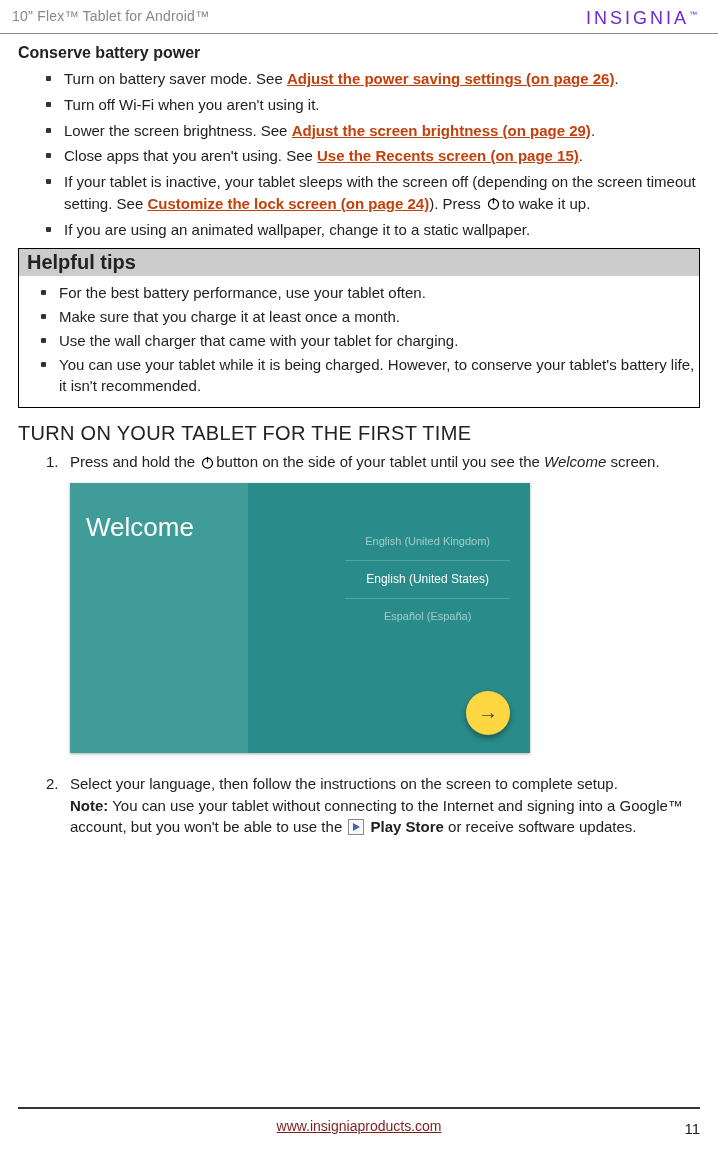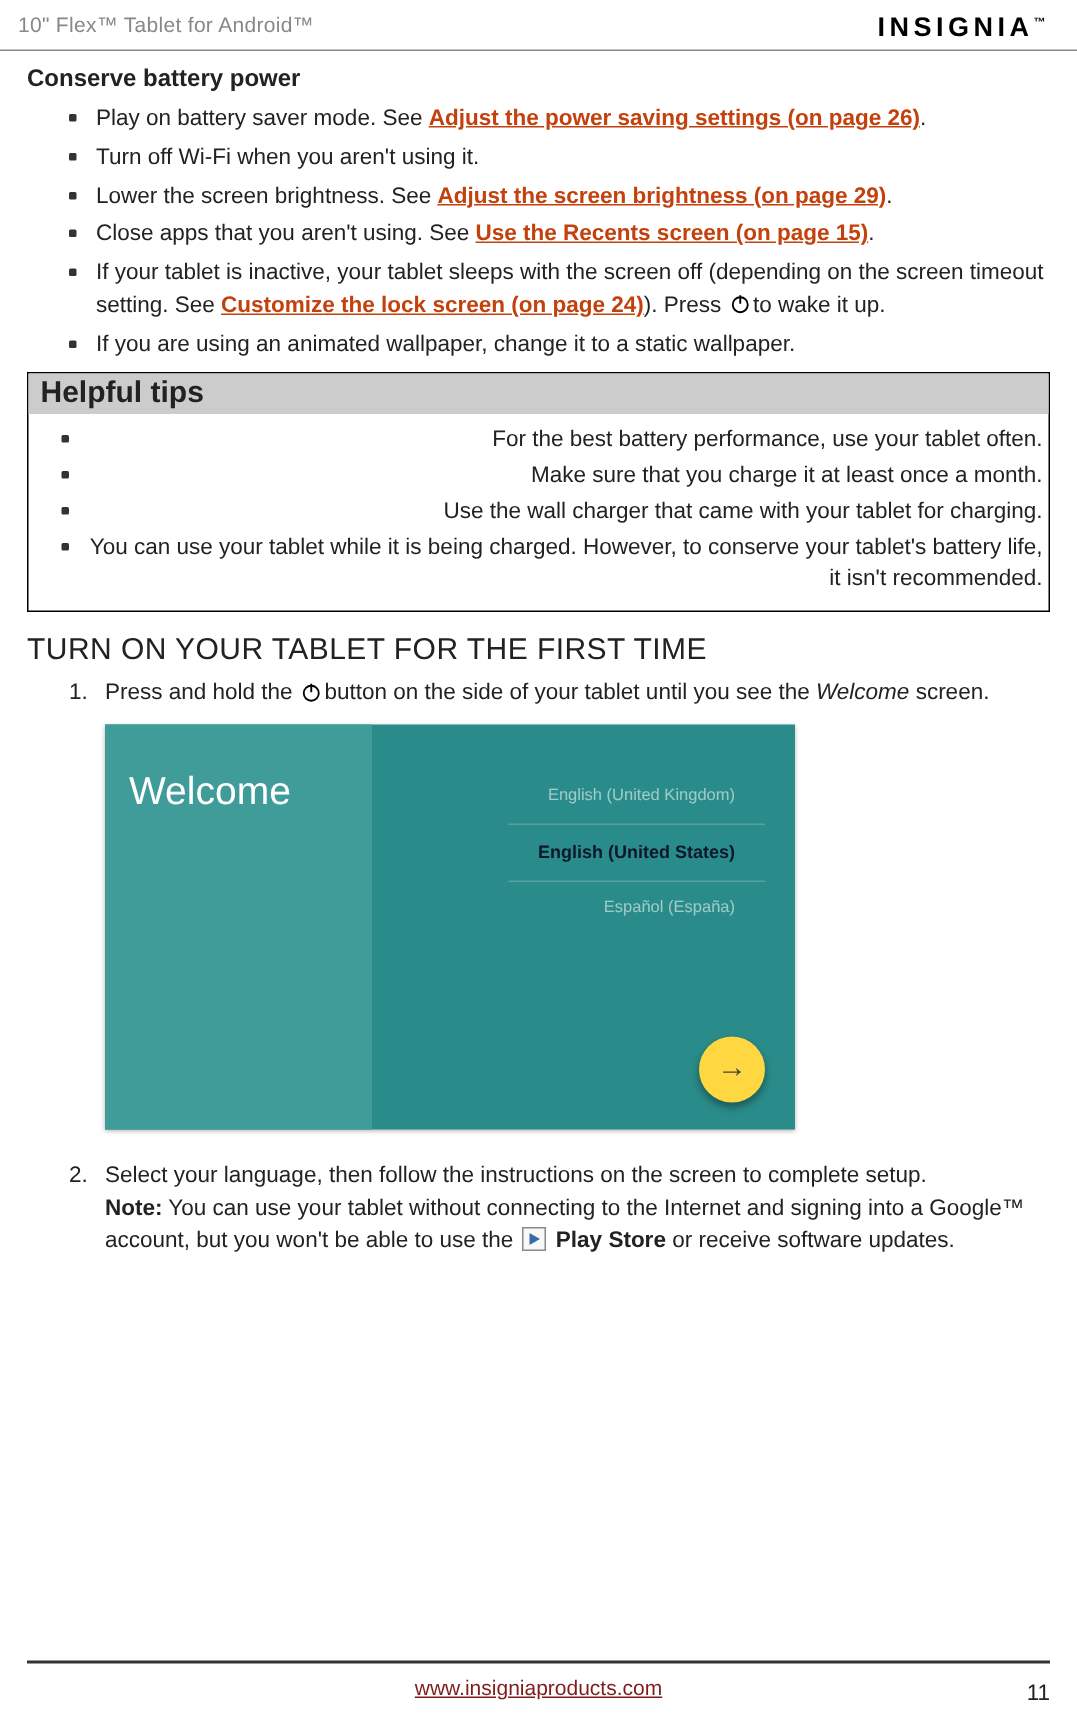--- a/index.html
+++ b/index.html
@@ -22,23 +22,23 @@
       padding: 8px 18px 4px 12px;
       border-bottom: 1px solid #888;
     }
     .header-title {
       font-size: 14px;
       color: #888;
       letter-spacing: 0.2px;
     }
     .brand {
       font-size: 18px;
-      color: #000000;
+      color: #6d28d9;
       letter-spacing: 3px;
-      font-weight: 700;
+      font-weight: 400;
     }
     .brand sup {
       font-size: 8px;
     }
     .content {
       padding: 10px 18px 0 18px;
     }
     .section-heading {
       font-weight: bold;
       font-size: 16px;
@@ -88,21 +88,20 @@
       padding: 2px 8px;
     }
     .tips-body {
       padding: 6px 4px 8px 4px;
     }
     .tips-body .bullets {
       margin-left: 18px;
     }
     .tips-body .bullets li {
       margin-bottom: 2px;
-      text-align: right;
     }
     .big-heading {
       font-size: 20px;
       margin: 6px 0 6px 0;
       letter-spacing: 0.3px;
     }
     .ol {
       margin-left: 28px;
     }
     .ol-item {
@@ -143,34 +142,33 @@
       padding: 26px 0 0 16px;
     }
     .welcome-text {
       color: white;
       font-size: 26px;
       font-weight: 300;
     }
     .lang-list {
       position: absolute;
       right: 20px;
-      top: 30px;
-      text-align: right;
+      top: 41px;
+      text-align: center;
       color: rgba(255,255,255,0.55);
       font-size: 11px;
     }
     .lang-item {
       padding: 10px 20px;
     }
     .lang-selected {
-      color: #0f172a;
+      color: #ffffff;
       font-size: 12px;
       border-top: 1px solid rgba(255,255,255,0.2);
       border-bottom: 1px solid rgba(255,255,255,0.2);
-      font-weight: bold;
     }
     .fab {
       position: absolute;
       right: 20px;
       bottom: 18px;
       width: 44px;
       height: 44px;
       border-radius: 50%;
       background: #ffd740;
       display: flex;
@@ -228,21 +226,21 @@
 <div class="header">
   <span class="header-title">10" Flex™ Tablet for Android™</span>
   <span class="brand"><span>INSIGNIA</span><sup>™</sup></span>
 </div>
 
 <div class="content">
 
   <div class="section-heading">Conserve battery power</div>
   <ul class="bullets">
     <li>
-      <span>Play on battery saver mode. See </span><a class="link">Adjust the power saving settings (on page 26)</a><span>.</span>
+      <span>Turn on battery saver mode. See </span><a class="link">Adjust the power saving settings (on page 26)</a><span>.</span>
     </li>
     <li>Turn off Wi-Fi when you aren't using it.</li>
     <li>
       <span>Lower the screen brightness. See </span><a class="link">Adjust the screen brightness (on page 29)</a><span>.</span>
     </li>
     <li>
       <span>Close apps that you aren't using. See </span><a class="link">Use the Recents screen (on page 15)</a><span>.</span>
     </li>
     <li>
       <span>If your tablet is inactive, your tablet sleeps with the screen off (depending on the screen timeout setting. See </span><a class="link">Customize the lock screen (on page 24)</a><span>). Press </span><span class="power-icon">

